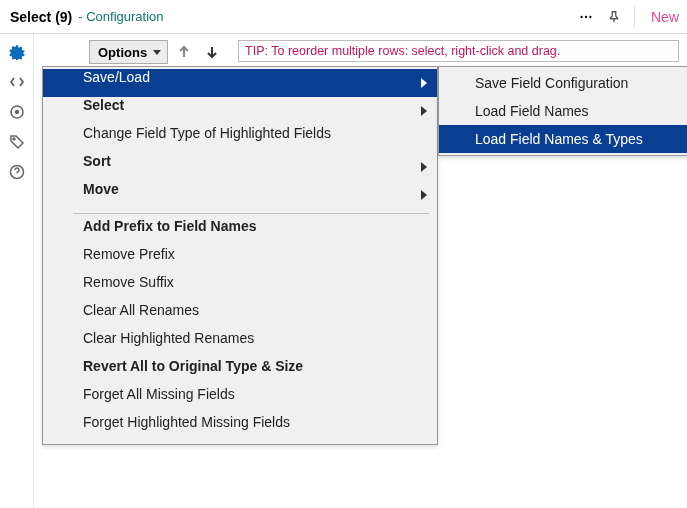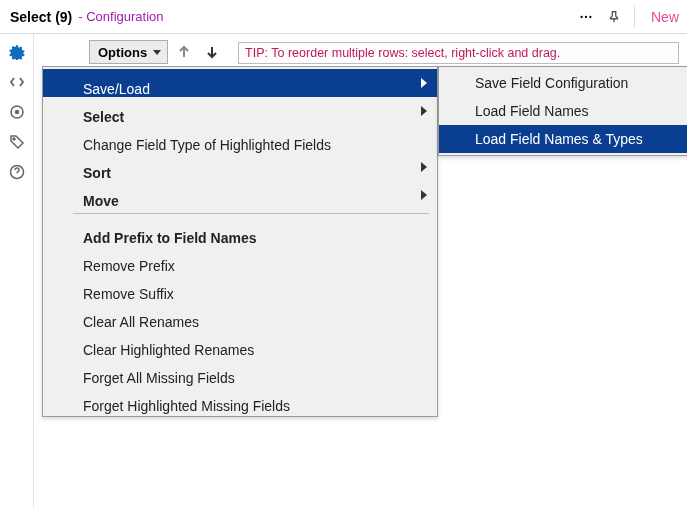--- a/index.html
+++ b/index.html
@@ -17,21 +17,21 @@
     border-bottom: 1px solid #d9d9d9;
     display: flex;
     align-items: center;
     padding: 0 8px 0 10px;
   }
   .titlebar .title-main {
     font-weight: 600;
     font-size: 14px;
   }
   .titlebar .title-sub {
-    color: #a21caf;
+    color: #0f766e;
     font-size: 13px;
     margin-left: 6px;
   }
   .titlebar .spacer { flex: 1; }
   .titlebar .btn {
     width: 28px; height: 28px;
     display: flex; align-items: center; justify-content: center;
     color: #555;
   }
   .titlebar .btn svg { width: 14px; height: 14px; }
@@ -67,21 +67,21 @@
   .leftbar svg { width: 16px; height: 16px; }
 
   .main {
     flex: 1;
     position: relative;
     padding: 6px 8px;
   }
 
   .toolbar {
     display: flex;
-    align-items: flex-end;
+    align-items: flex-start;
     gap: 4px;
     padding-left: 47px;
   }
   .options-btn {
     height: 24px;
     background: #ececec;
     border: 1px solid #adadad;
     display: flex; align-items: center;
     padding: 0 6px 0 8px;
     font-size: 13px;
@@ -122,21 +122,21 @@
     top: 32px;
     left: 8px;
     width: 396px;
     background: #f0f0f0;
     border: 1px solid #9a9a9a;
     box-shadow: 0 2px 4px rgba(0,0,0,0.15);
     padding: 2px 0;
   }
   .menu .item {
     height: 28px;
-    display: flex; align-items: flex-end;
+    display: flex; align-items: flex-start;
     padding: 0 12px 0 40px;
     font-size: 14px;
     position: relative;
     color: #222;
     white-space: nowrap;
   }
   .menu .item.bold { font-weight: 600; }
   .menu .item.hl {
     background: #0A3E91;
     color: #fff;
@@ -285,20 +285,23 @@
         </div>
         <div class="item">
           <span>Remove Suffix</span>
         </div>
         <div class="item">
           <span>Clear All Renames</span>
         </div>
         <div class="item">
           <span>Clear Highlighted Renames</span>
         </div>
+        <div class="item bold">
+          <span>Revert All to Original Type &amp; Size</span>
+        </div>
         <div class="item">
           <span>Forget All Missing Fields</span>
         </div>
         <div class="item">
           <span>Forget Highlighted Missing Fields</span>
         </div>
       </div>
     <div class="submenu" id="sub-menu">
         <div class="item">
           <span>Save Field Configuration</span>

